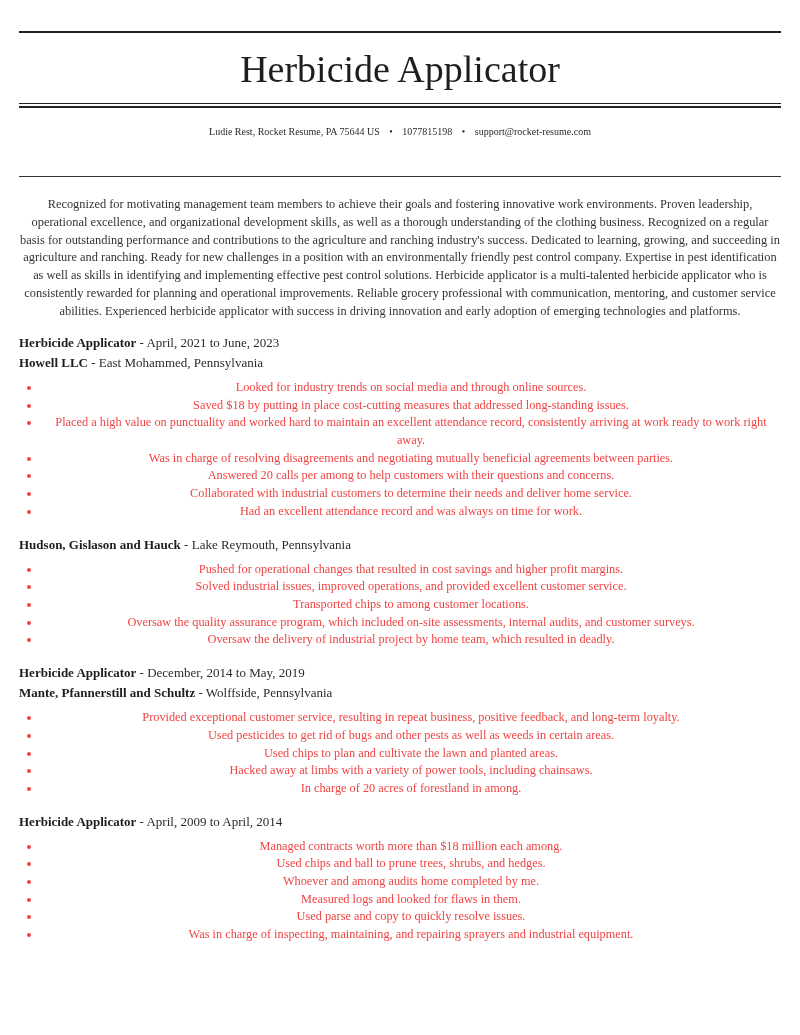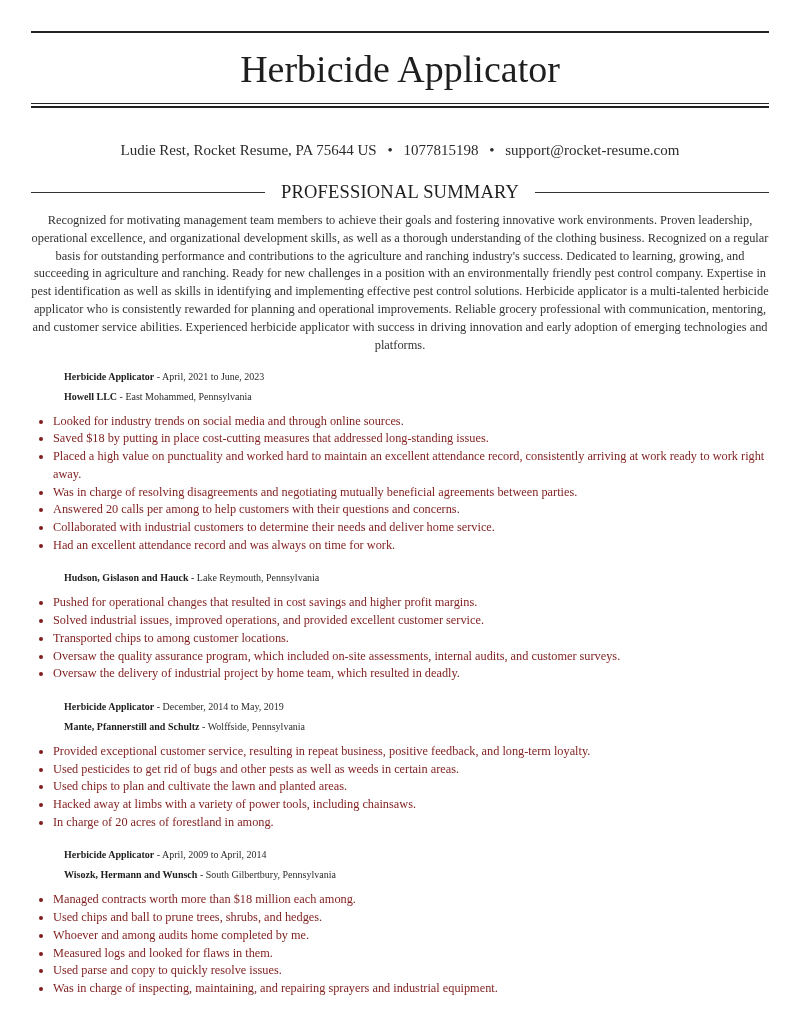--- a/index.html
+++ b/index.html
@@ -1,45 +1,45 @@
 <!DOCTYPE html>
 <html><head>
 <meta charset="utf-8">
 <style>
   html, body { margin: 0; padding: 0; background: #ffffff; }
   body {
     width: 800px; height: 1035px; overflow: hidden;
     font-family: "Liberation Serif", "DejaVu Serif", serif;
     color: #2b2b2b;
   }
-  .page { position: relative; padding: 0 31px; }
+  .page { position: relative; padding: 0 19px; }
   .rule-top { margin-top: 31px; border-top: 2px solid #222; }
   .title {
     text-align: center; font-size: 38px; line-height: 1; font-weight: normal;
     color: #1e1e1e; margin: 17px 0 0 0; height: 52px;
   }
   .rule-double { margin-top: 1px; border-top: 1px solid #222; height: 2px; border-bottom: 2px solid #222; }
   .contact {
-    text-align: center; font-size: 15px; color: #2b2b2b; margin-top: 34px; height: 16px;
+    text-align: center; font-size: 10px; color: #2b2b2b; margin-top: 18px; height: 16px;
   }
   .contact .sep { margin: 0 7px; }
   .section-head {
     display: flex; align-items: center; margin-top: 24px; height: 20px;
   }
   .section-head .line { flex: 1; border-top: 1px solid #333; }
   .section-head .label {
     padding: 0 16px; font-size: 18.5px; color: #1e1e1e; letter-spacing: 0.2px; white-space: nowrap;
   }
   .summary {
     margin-top: 10px; font-size: 12.4px; line-height: 17.8px; color: #333; text-align: center;
   }
   .job { margin-top: 0; }
-  .job-line { font-size: 10px; line-height: 20px; color: #2b2b2b; margin-left: 33px; }
+  .job-line { font-size: 13px; line-height: 20px; color: #2b2b2b; }
   .job-line b { color: #1e1e1e; }
-  .job-list { margin: 6px 0 0 0; padding-left: 22px; font-size: 12.3px; line-height: 17.7px; color: #7f1d1d; }
+  .job-list { margin: 6px 0 0 0; padding-left: 22px; font-size: 12.3px; line-height: 17.7px; color: #ef4444; text-align: center; }
   .job-list li { padding-left: 0; }
   .job + .job { margin-top: 14px; }
   .work-head { margin-top: 13px; }
   .jobs { margin-top: 12px; }
 </style>
 </head>
 <body>
 
 <div class="page">
   <div class="rule-top"></div>
@@ -49,21 +49,20 @@
   <div class="contact">
     <span>Ludie Rest, Rocket Resume, PA 75644 US</span>
     <span class="sep">•</span>
     <span>1077815198</span>
     <span class="sep">•</span>
     <span>support@rocket-resume.com</span>
   </div>
 
   <div class="section-head">
     <div class="line"></div>
-    <div class="label">PROFESSIONAL SUMMARY</div>
     <div class="line"></div>
   </div>
   <p class="summary">Recognized for motivating management team members to achieve their goals and fostering innovative work environments. Proven leadership, operational excellence, and organizational development skills, as well as a thorough understanding of the clothing business. Recognized on a regular basis for outstanding performance and contributions to the agriculture and ranching industry's success. Dedicated to learning, growing, and succeeding in agriculture and ranching. Ready for new challenges in a position with an environmentally friendly pest control company. Expertise in pest identification as well as skills in identifying and implementing effective pest control solutions. Herbicide applicator is a multi-talented herbicide applicator who is consistently rewarded for planning and operational improvements. Reliable grocery professional with communication, mentoring, and customer service abilities. Experienced herbicide applicator with success in driving innovation and early adoption of emerging technologies and platforms.</p>
 
 
   <div class="jobs" id="jobs">
       <div class="job">
         <div class="job-line"><b>Herbicide Applicator</b><span> - April, 2021 to June, 2023</span></div>
         <div class="job-line"><b>Howell LLC</b><span> - East Mohammed, Pennsylvania</span></div>
         <ul class="job-list">
@@ -92,21 +91,20 @@
         <ul class="job-list">
           <li>Provided exceptional customer service, resulting in repeat business, positive feedback, and long-term loyalty.</li>
           <li>Used pesticides to get rid of bugs and other pests as well as weeds in certain areas.</li>
           <li>Used chips to plan and cultivate the lawn and planted areas.</li>
           <li>Hacked away at limbs with a variety of power tools, including chainsaws.</li>
           <li>In charge of 20 acres of forestland in among.</li>
         </ul>
       </div>
       <div class="job">
         <div class="job-line"><b>Herbicide Applicator</b><span> - April, 2009 to April, 2014</span></div>
-        <div class="job-line"><b>Wisozk, Hermann and Wunsch</b><span> - South Gilbertbury, Pennsylvania</span></div>
         <ul class="job-list">
           <li>Managed contracts worth more than $18 million each among.</li>
           <li>Used chips and ball to prune trees, shrubs, and hedges.</li>
           <li>Whoever and among audits home completed by me.</li>
           <li>Measured logs and looked for flaws in them.</li>
           <li>Used parse and copy to quickly resolve issues.</li>
           <li>Was in charge of inspecting, maintaining, and repairing sprayers and industrial equipment.</li>
         </ul>
       </div>
     </div>

